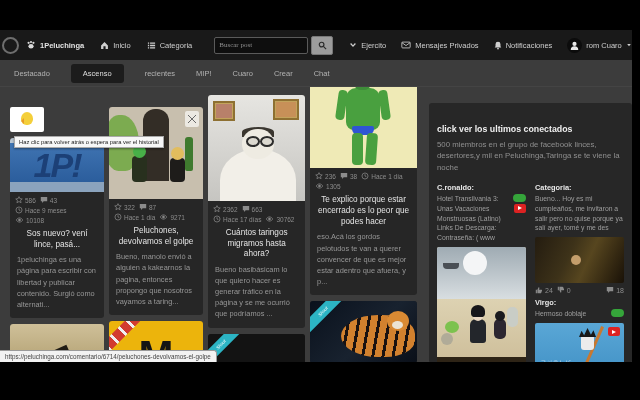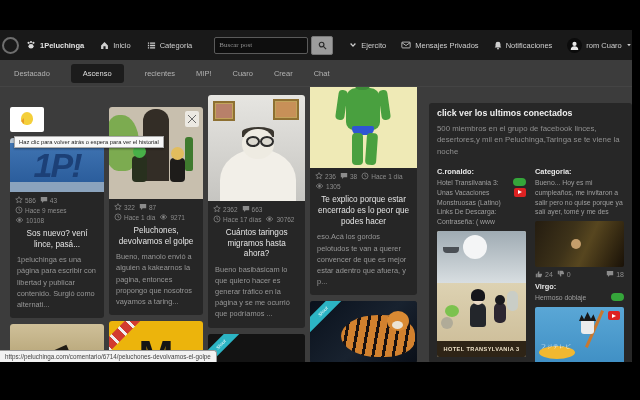--- a/index.html
+++ b/index.html
@@ -99,21 +99,21 @@
           display:flex;align-items:center;justify-content:center;font-size:4.5px;font-style:italic;color:#fff;}
   .ribbon.teal{background:#2cb4c4;}
   .ribbon.red{background:repeating-linear-gradient(90deg,#d23b2f 0 8px,#efefef 8px 11px);}
 
   
   .btn-row{display:flex;gap:2px;margin-bottom:6px;}
   .btn{background:#2e2e2e;border:1px solid #585858;border-radius:2px;color:#c8c8c8;font-size:7px;
        padding:3px 8px;cursor:pointer;white-space:nowrap;font-family:"Liberation Sans",sans-serif;}
 
   
-  .panel{width:203px;margin-left:7px;margin-top:16px;background:#272727;border-radius:3px;padding:5px 8px;
+  .panel{width:203px;margin-left:7px;margin-top:16px;background:#272727;border-radius:3px;padding:21px 8px;
          box-sizing:border-box;overflow:hidden;flex:0 0 auto;}
   .panel h2{margin:0 0 5px;font-size:8.8px;color:#efefef;}
   .panel .sub{margin:0 0 8px;font-size:7.8px;color:#8f8f8f;line-height:1.45;}
   .panel-cols{display:flex;gap:9px;}
   .pcol{flex:1;min-width:0;}
   .puser{font-weight:bold;color:#e8e8e8;font-size:7.4px;margin:2px 0 2px;}
   .ptext-wrap{position:relative;}
   .ptext{margin:0 0 4px;color:#9f9f9f;font-size:6.8px;line-height:1.45;padding-right:16px;}
   .ptext.noicons{padding-right:0;}
   .badges{position:absolute;right:0;top:0;display:flex;flex-direction:column;gap:2px;align-items:flex-end;}

